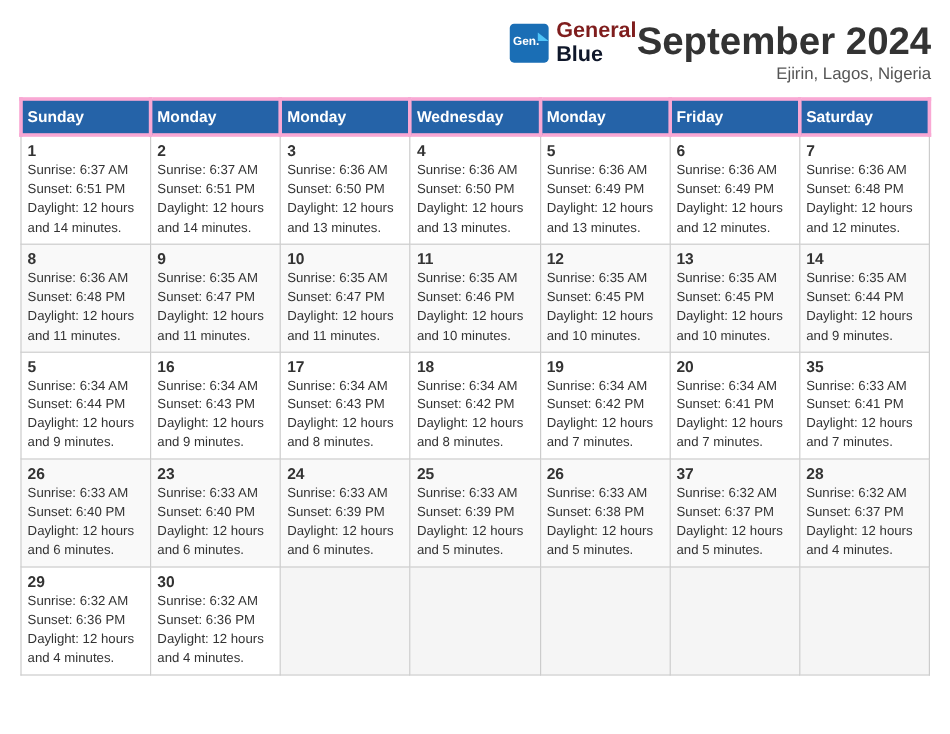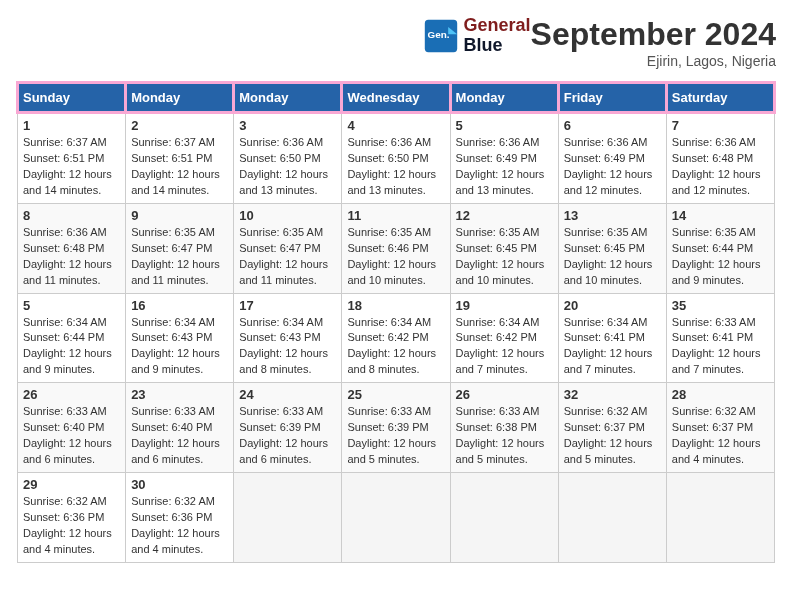--- a/index.html
+++ b/index.html
@@ -227,21 +227,21 @@
         </td>
         <td>
           <span class="day-number">25</span>
           <div class="day-info">Sunrise: 6:33 AM<br>Sunset: 6:39 PM<br>Daylight: 12 hours and 5 minutes.</div>
         </td>
         <td>
           <span class="day-number">26</span>
           <div class="day-info">Sunrise: 6:33 AM<br>Sunset: 6:38 PM<br>Daylight: 12 hours and 5 minutes.</div>
         </td>
         <td>
-          <span class="day-number">32</span>
+          <span class="day-number">37</span>
           <div class="day-info">Sunrise: 6:32 AM<br>Sunset: 6:37 PM<br>Daylight: 12 hours and 5 minutes.</div>
         </td>
         <td>
           <span class="day-number">28</span>
           <div class="day-info">Sunrise: 6:32 AM<br>Sunset: 6:37 PM<br>Daylight: 12 hours and 4 minutes.</div>
         </td>
       </tr>
       <tr>
         <td>
           <span class="day-number">29</span>

